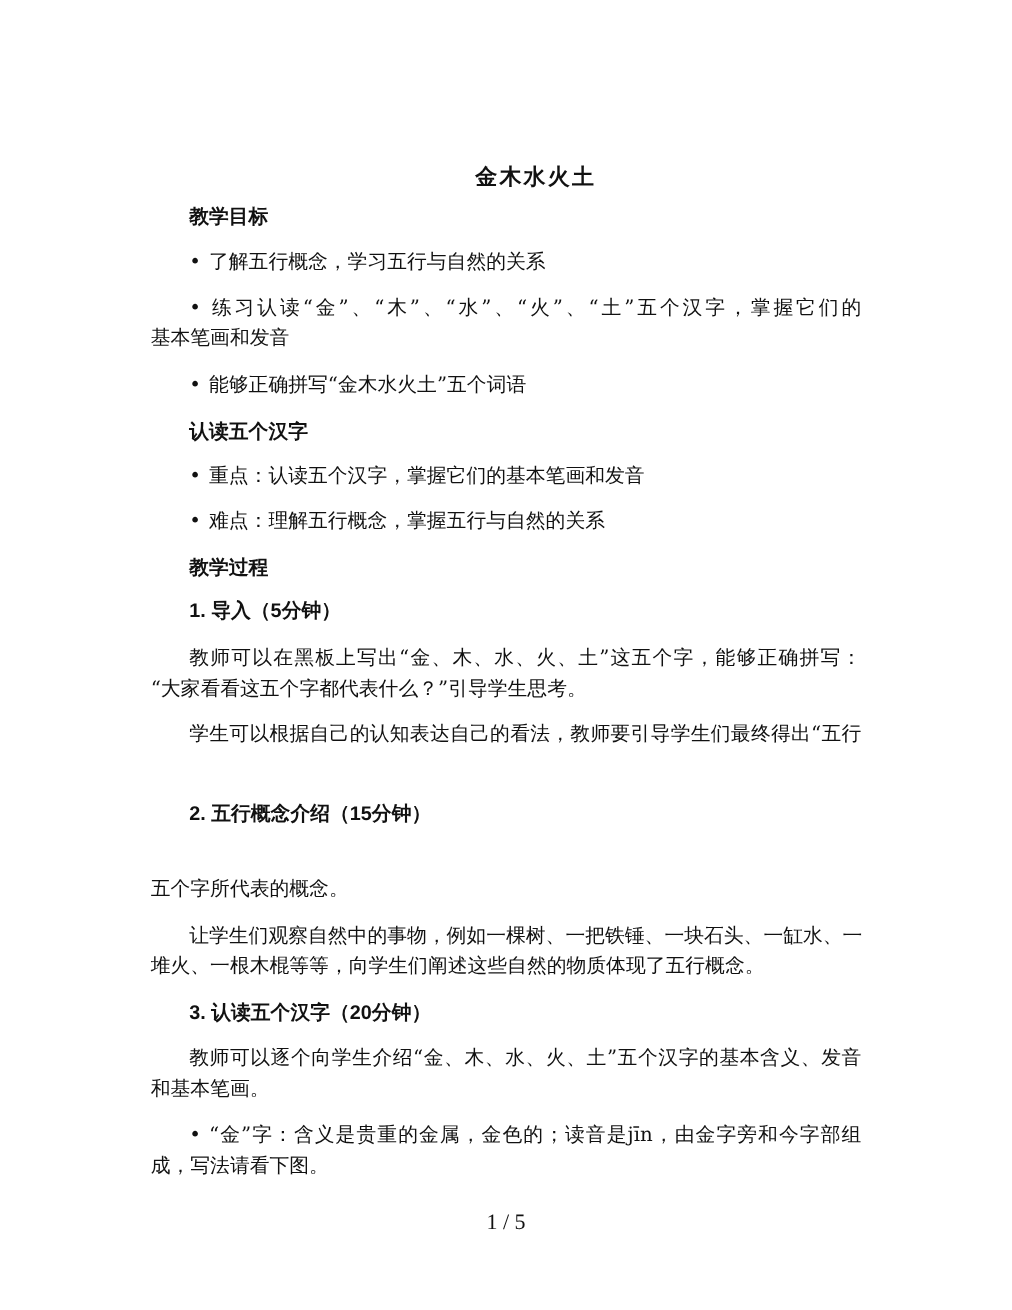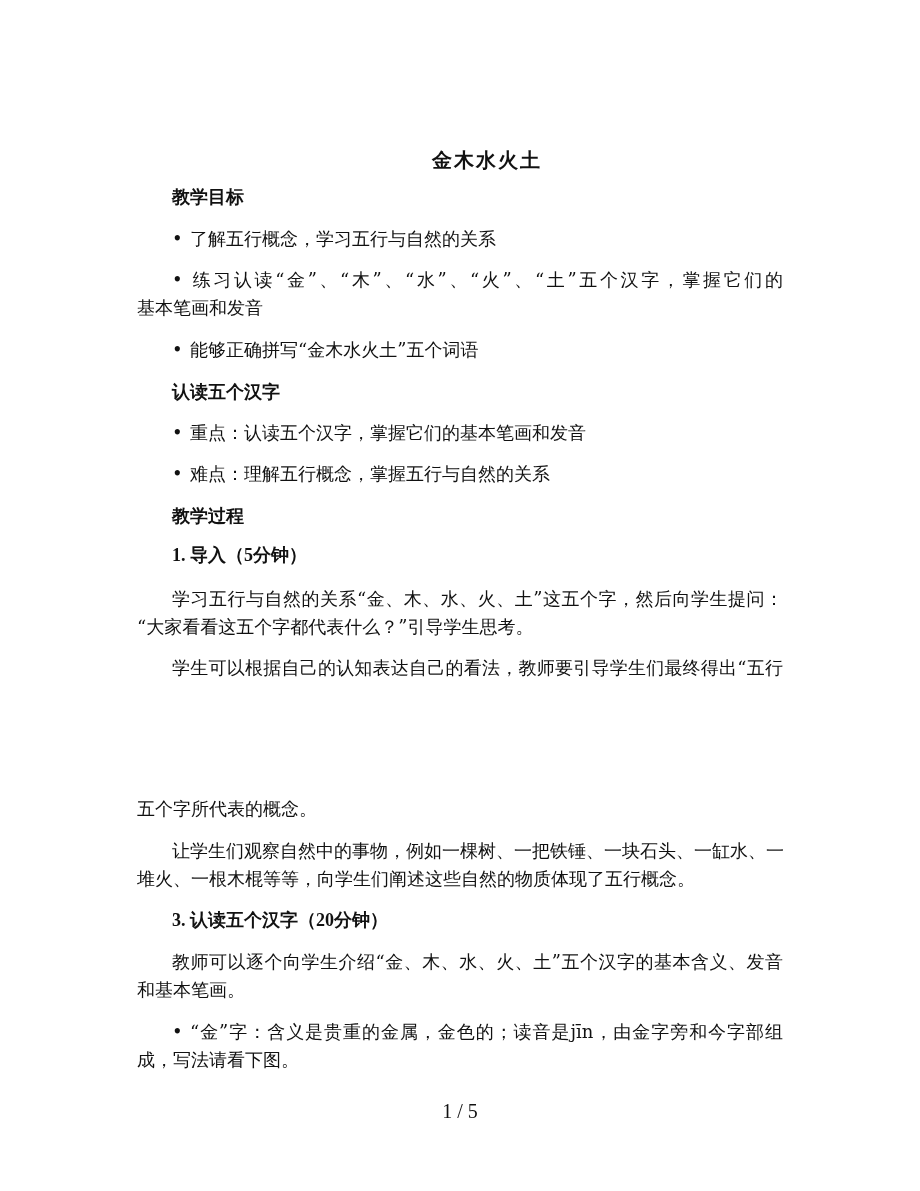--- a/index.html
+++ b/index.html
@@ -30,21 +30,21 @@
       width: 646px;
       height: 28px;
       line-height: 28px;
       font-size: 18px;
       white-space: nowrap;
     }
     .indent { left: 172px; width: 611px; }
     .full { text-align: justify; text-align-last: justify; }
     .heading {
       font-weight: bold;
-      font-family: Liberation Serif, serif;
+      font-family: Liberation Sans, sans-serif;
     }
     .bullet {
       display: inline-block;
       width: 18px;
       text-align: left;
     }
     .footer {
       position: absolute;
       left: 0; top: 1097px;
       width: 920px;
@@ -72,24 +72,25 @@
 
   <div class="line indent heading" style="top:378px">认读五个汉字</div>
 
   <div class="line indent" style="top:419px"><span class="bullet">•</span><span>重点：认读五个汉字，掌握它们的基本笔画和发音</span></div>
 
   <div class="line indent" style="top:460px"><span class="bullet">•</span><span>难点：理解五行概念，掌握五行与自然的关系</span></div>
 
   <div class="line indent heading" style="top:502px">教学过程</div>
 
   <div class="line indent heading" style="top:541px">1. 导入（5分钟）</div>
-  <div class="line indent full" style="top:585px">学习五行与自然的关系“金、木、水、火、土”这五个字，然后向学生提问：</div>
+  <div class="line indent full" style="top:585px">教师可以在黑板上写出“金、木、水、火、土”这五个字，能够正确拼写：</div>
   <div class="line" style="top:613px">“大家看看这五个字都代表什么？”引导学生思考。</div>
   <div class="line indent full" style="top:654px">学生可以根据自己的认知表达自己的看法，教师要引导学生们最终得出“五行</div>
 
+  <div class="line indent heading" style="top:725px">2. 五行概念介绍（15分钟）</div>
   <div class="line" style="top:795px">五个字所代表的概念。</div>
   <div class="line indent full" style="top:837px">让学生们观察自然中的事物，例如一棵树、一把铁锤、一块石头、一缸水、一</div>
   <div class="line" style="top:865px">堆火、一根木棍等等，向学生们阐述这些自然的物质体现了五行概念。</div>
 
   <div class="line indent heading" style="top:906px">3. 认读五个汉字（20分钟）</div>
   <div class="line indent full" style="top:948px">教师可以逐个向学生介绍“金、木、水、火、土”五个汉字的基本含义、发音</div>
   <div class="line" style="top:976px">和基本笔画。</div>
 
   <div class="line indent full" style="top:1018px"><span class="bullet">•</span><span>“金”字：含义是贵重的金属，金色的；读音是jīn，由金字旁和今字部组</span></div>
   <div class="line" style="top:1046px">成，写法请看下图。</div>

